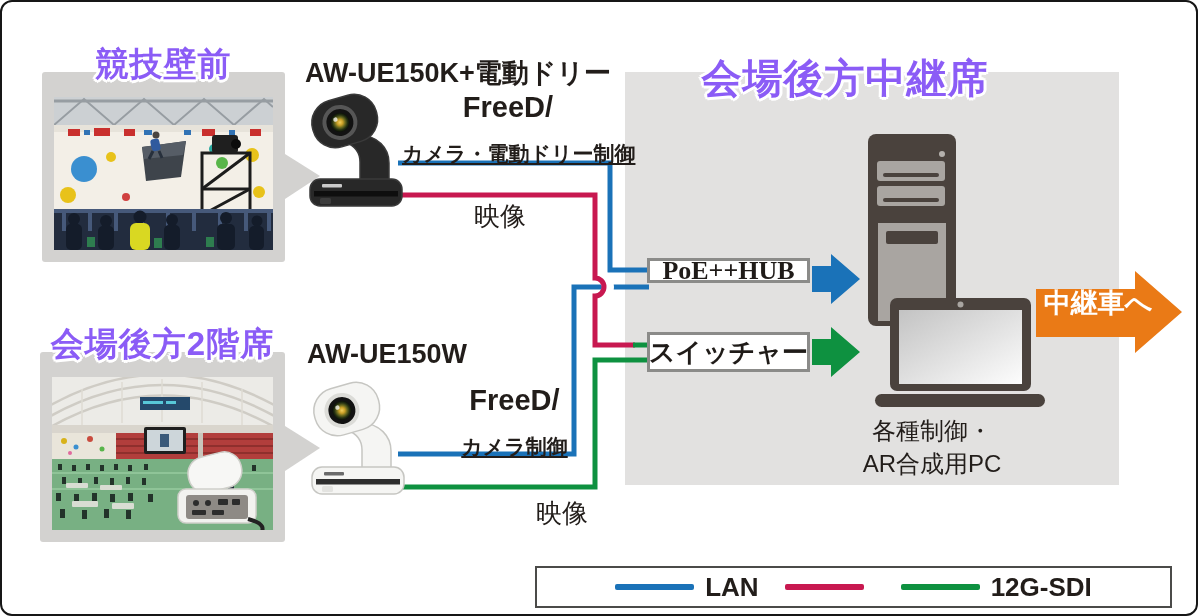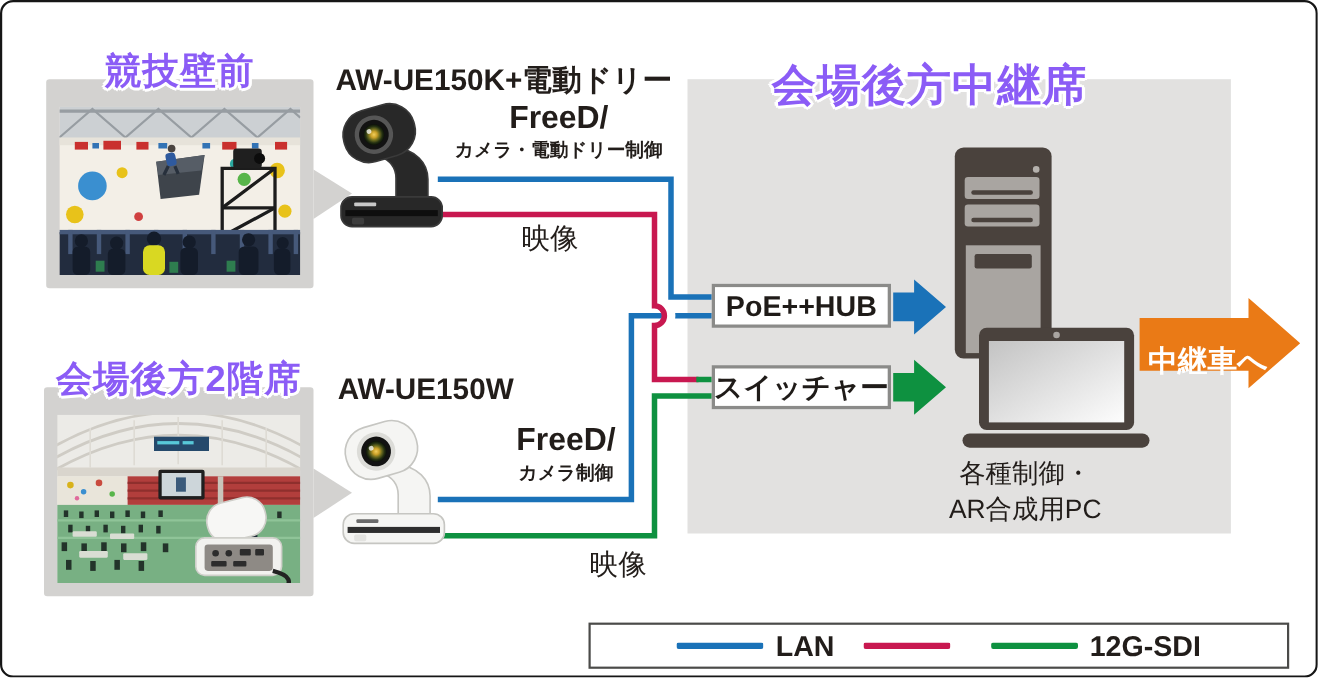--- a/index.html
+++ b/index.html
@@ -21,21 +21,21 @@
                 2px 2px 0 #fff,-2px 2px 0 #fff,2px -2px 0 #fff,-2px -2px 0 #fff;
     text-align:center; white-space:nowrap; z-index:6;
   }
   
   .photo-frame { background:#d3d2d0; border-radius:3px; z-index:2; }
   .photo-frame svg { position:absolute; }
   
   .model-label { font-size:27px; font-weight:600; white-space:nowrap; z-index:5; }
   .ctrl-label  { text-align:center; z-index:5; }
   .ctrl-label .l1 { font-size:29px; font-weight:800; line-height:1.05; }
-  .ctrl-label .l2 { font-size:17px; font-weight:700; margin-top:3px; white-space:nowrap; }
+  .ctrl-label .l2 { font-size:21px; font-weight:700; margin-top:18px; white-space:nowrap;text-decoration:underline; }
   .video-label { font-size:26px; font-weight:400; text-align:center; z-index:5; }
   
   .eq-box {
     background:#ffffff; border:3px solid #8b8b89; z-index:5;
     display:flex; align-items:center; justify-content:center;
     font-size:26px; font-weight:600; white-space:nowrap; color:#1f1b18;
   }
   
   .pc-label { text-align:center; font-size:24px; font-weight:500; line-height:33px; z-index:5; white-space:nowrap; }
   .arrow-text { color:#ffffff; font-size:27px; font-weight:700; text-align:center; white-space:nowrap; z-index:6; }
@@ -312,21 +312,21 @@
 
   <div class="abs model-label" style="left:305px; top:337px;">AW-UE150W</div>
   <div class="abs ctrl-label" style="left:420px; top:383px; width:185px;">
     <div class="l1">FreeD/</div>
     <div class="l2">カメラ制御</div>
   </div>
   <div class="abs video-label" style="left:515px; top:494px; width:90px;">映像</div>
 
   <div class="abs halo" style="left:643px; top:54px; width:400px; font-size:40px;">会場後方中継席</div>
 
-  <div class="abs eq-box" style="left:645px; top:256px; width:163px; height:40px;">PoE++HUB</div>
+  <div class="abs eq-box" style="left:645px; top:256px; width:163px; height:25px;font-family:Liberation Serif, serif;">PoE++HUB</div>
   <div class="abs eq-box" style="left:645px; top:330px; width:163px; height:40px;text-align:right;">スイッチャー</div>
 
   <svg class="abs devsvg" style="left:860px; top:128px;" width="100" height="200" viewBox="0 0 100 200">
     <rect x="6" y="4" width="88" height="192" rx="8" fill="#4a423d"></rect>
     <circle cx="80" cy="24" r="3" fill="#b5b1ad"></circle>
     <rect x="15" y="31" width="68" height="20" rx="3" fill="#a9a5a1"></rect>
     <rect x="21" y="43" width="56" height="4" rx="2" fill="#4a423d"></rect>
     <rect x="15" y="56" width="68" height="20" rx="3" fill="#a9a5a1"></rect>
     <rect x="21" y="68" width="56" height="4" rx="2" fill="#4a423d"></rect>
     <rect x="16" y="93" width="68" height="98" fill="#a9a5a1"></rect>
@@ -344,21 +344,21 @@
     <rect x="27" y="14" width="123" height="74" fill="url(#scr)"></rect>
     <circle cx="88.5" cy="8.5" r="3" fill="#a9a5a1"></circle>
     <rect x="3" y="98" width="170" height="13" rx="6.5" fill="#4a423d"></rect>
   </svg>
 
   <div class="abs pc-label" style="left:830px; top:412px; width:200px;">
     <div>各種制御・</div>
     <div>AR合成用PC</div>
   </div>
 
-  <div class="abs arrow-text" style="left:1040px; top:308px; width:112px;">中継車へ</div>
+  <div class="abs arrow-text" style="left:1040px; top:283px; width:112px;">中継車へ</div>
 
   <div class="abs legend">
     <div class="legend-item">
       <svg width="79" height="6" viewBox="0 0 79 6">
         <rect width="79" height="6" rx="2" fill="#1a72b8"></rect>
       </svg>
       <span>LAN</span>
     </div>
     <div class="legend-item">
       <svg width="79" height="6" viewBox="0 0 79 6">

